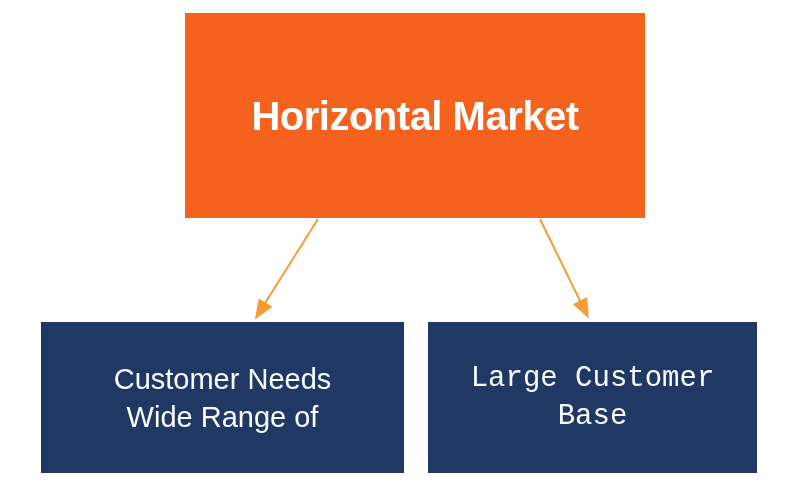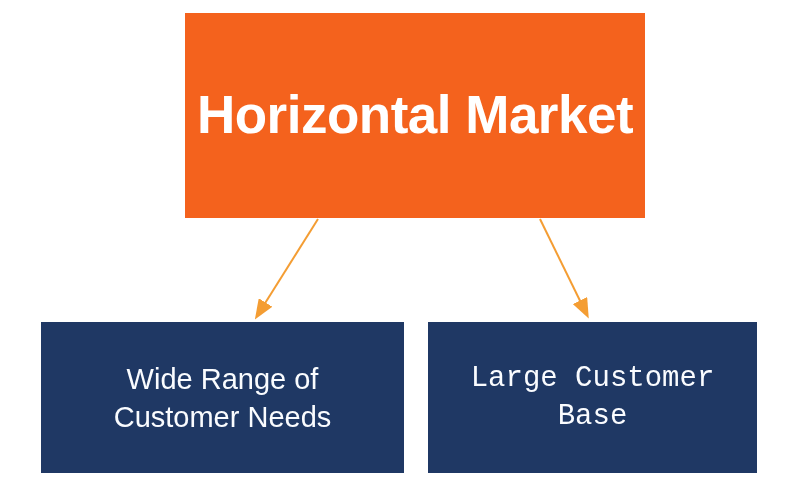--- a/index.html
+++ b/index.html
@@ -23,21 +23,21 @@
     justify-content:center;
     text-align:center;
     color:var(--text);
   }
 
   .root-node{
     left:185px;top:13px;width:460px;height:205px;
     background:var(--root-box);
   }
   .root-node .label{
-    font-size:53px;
+    font-size:40px;
     font-weight:700;
     letter-spacing:-0.5px;
     line-height:1.1;
   }
 
   .child-node{
     background:var(--child-box);
     top:322px;height:151px;
   }
   .child-node .label,
@@ -70,21 +70,21 @@
     <defs>
       <marker id="arrowhead" markerWidth="10" markerHeight="8" refX="8" refY="4" orient="auto">
         <polygon points="0,0 10,4 0,8" fill="var(--arrow)"></polygon>
       </marker>
     </defs>
     <line x1="318" y1="219" x2="257" y2="316" stroke="var(--arrow)" stroke-width="2" marker-end="url(#arrowhead)"></line>
     <line x1="540" y1="219" x2="587" y2="315" stroke="var(--arrow)" stroke-width="2" marker-end="url(#arrowhead)"></line>
   </svg>
 
   <div class="node child-node child-left">
+    <span class="line">Customer Needs</span>
     <span class="line">Wide Range of</span>
-    <span class="line">Customer Needs</span>
   </div>
 
   <div class="node child-node child-right">
     <span class="label">Large Customer Base</span>
   </div>
 
 </div>
 
 </body></html>

